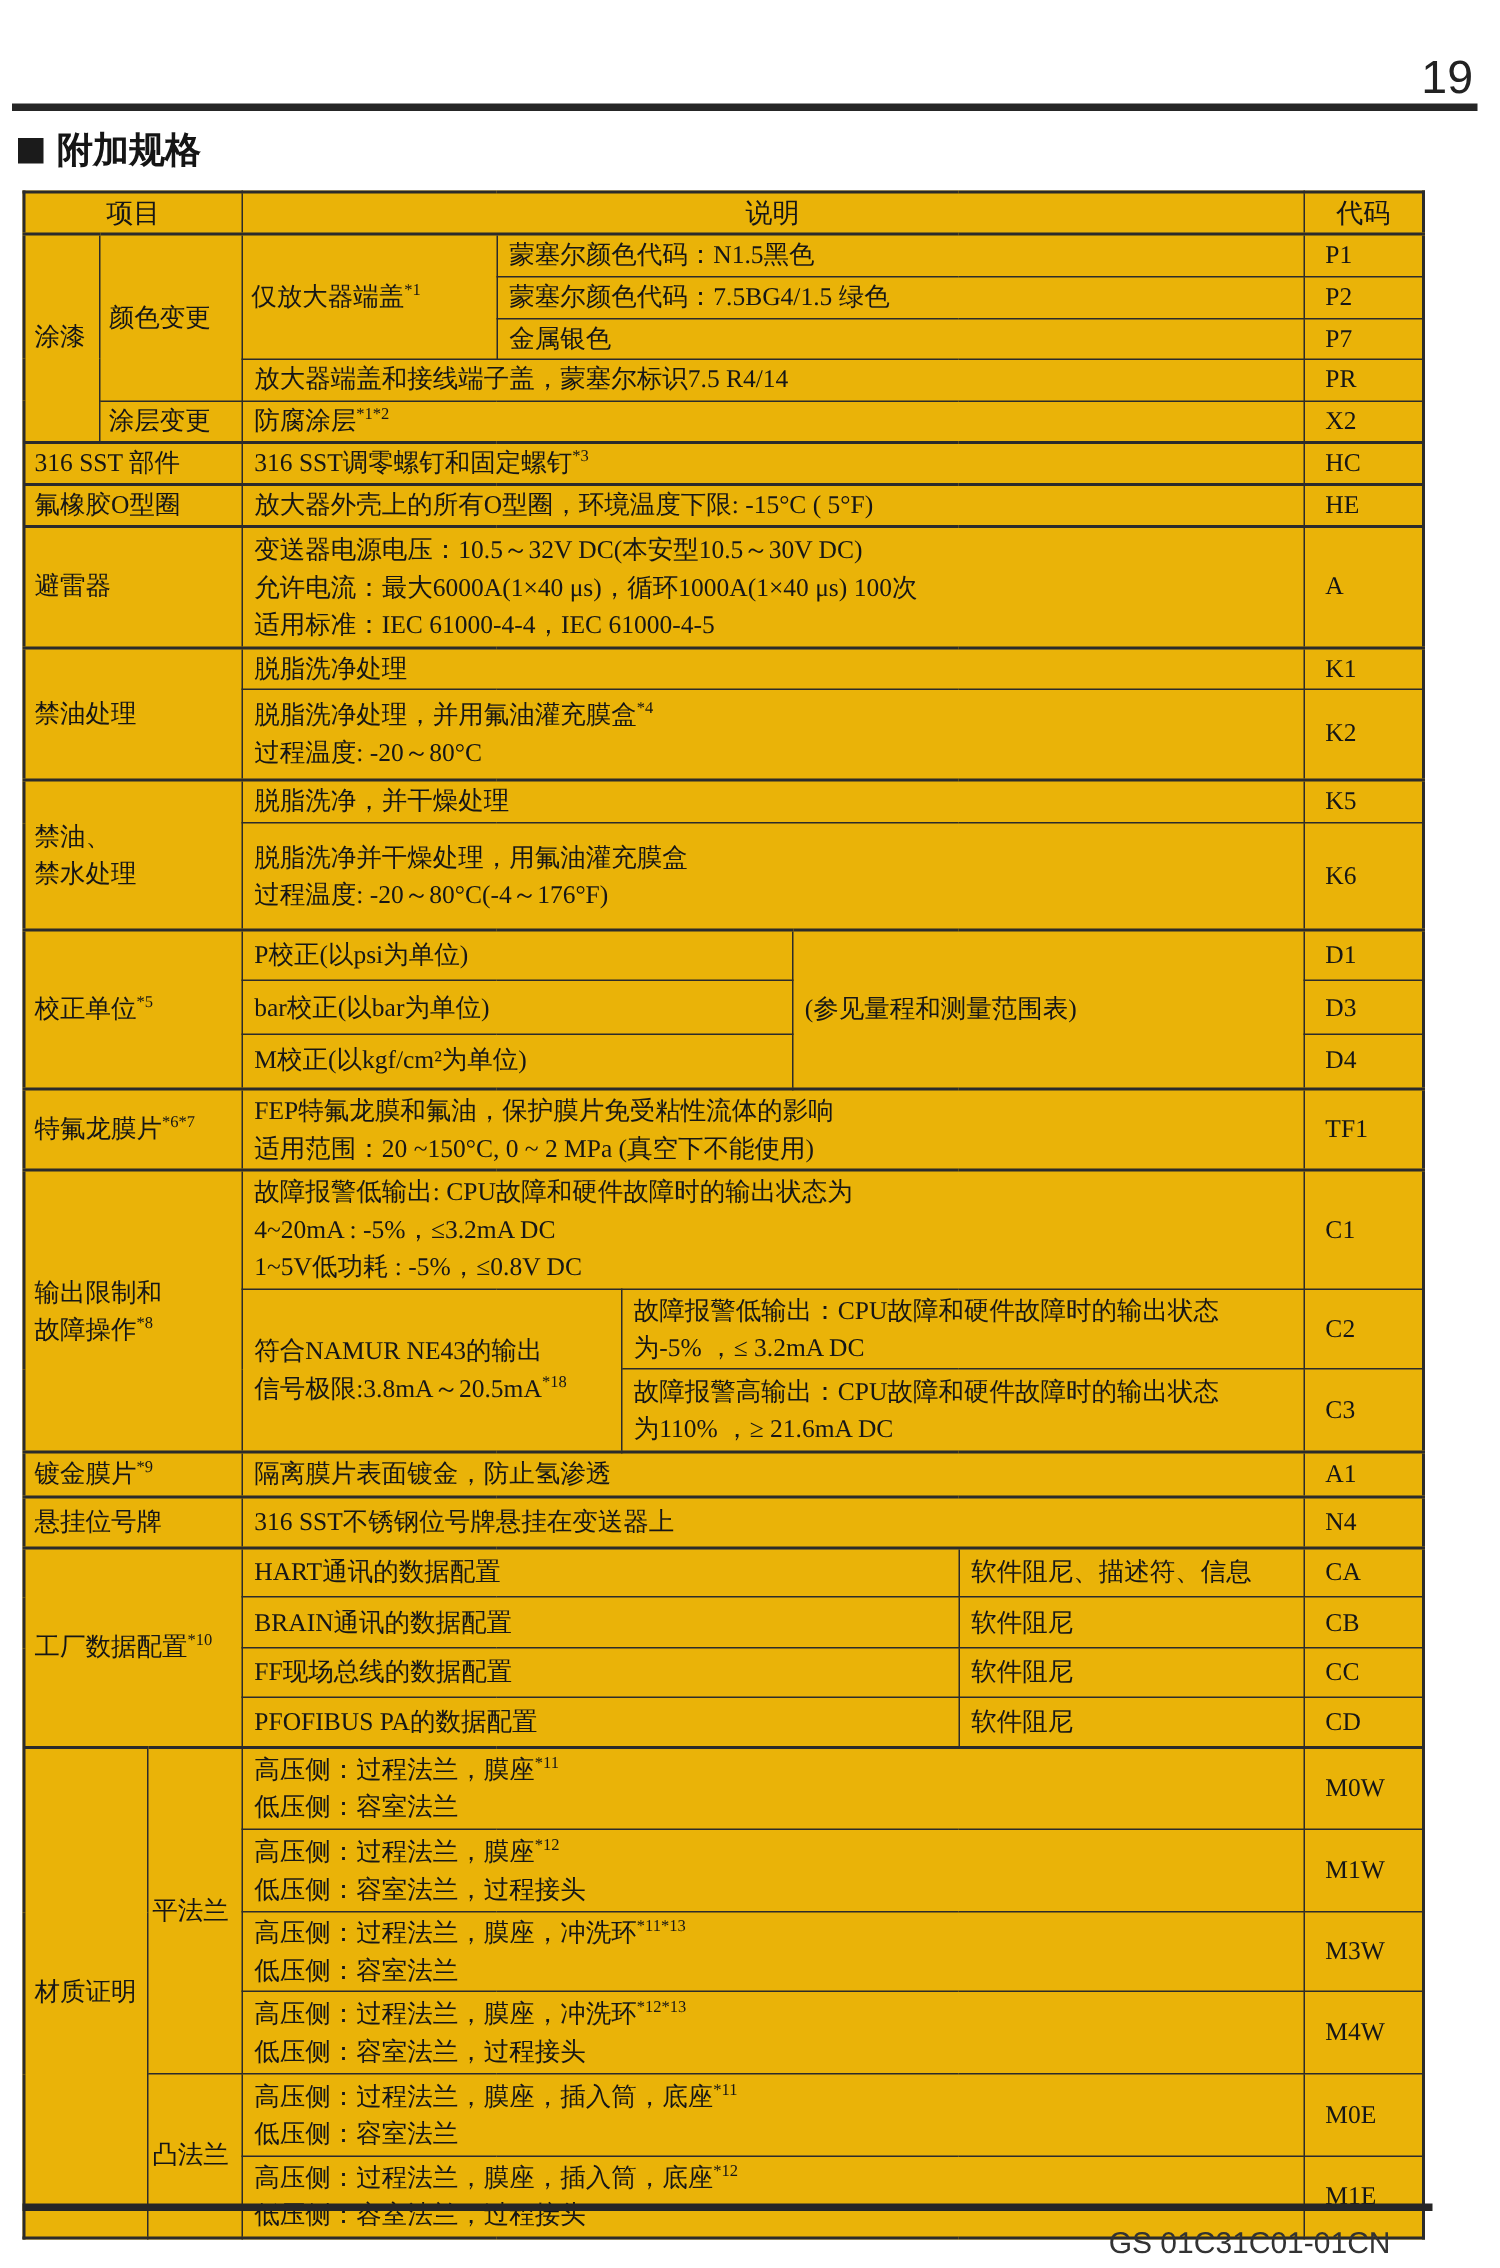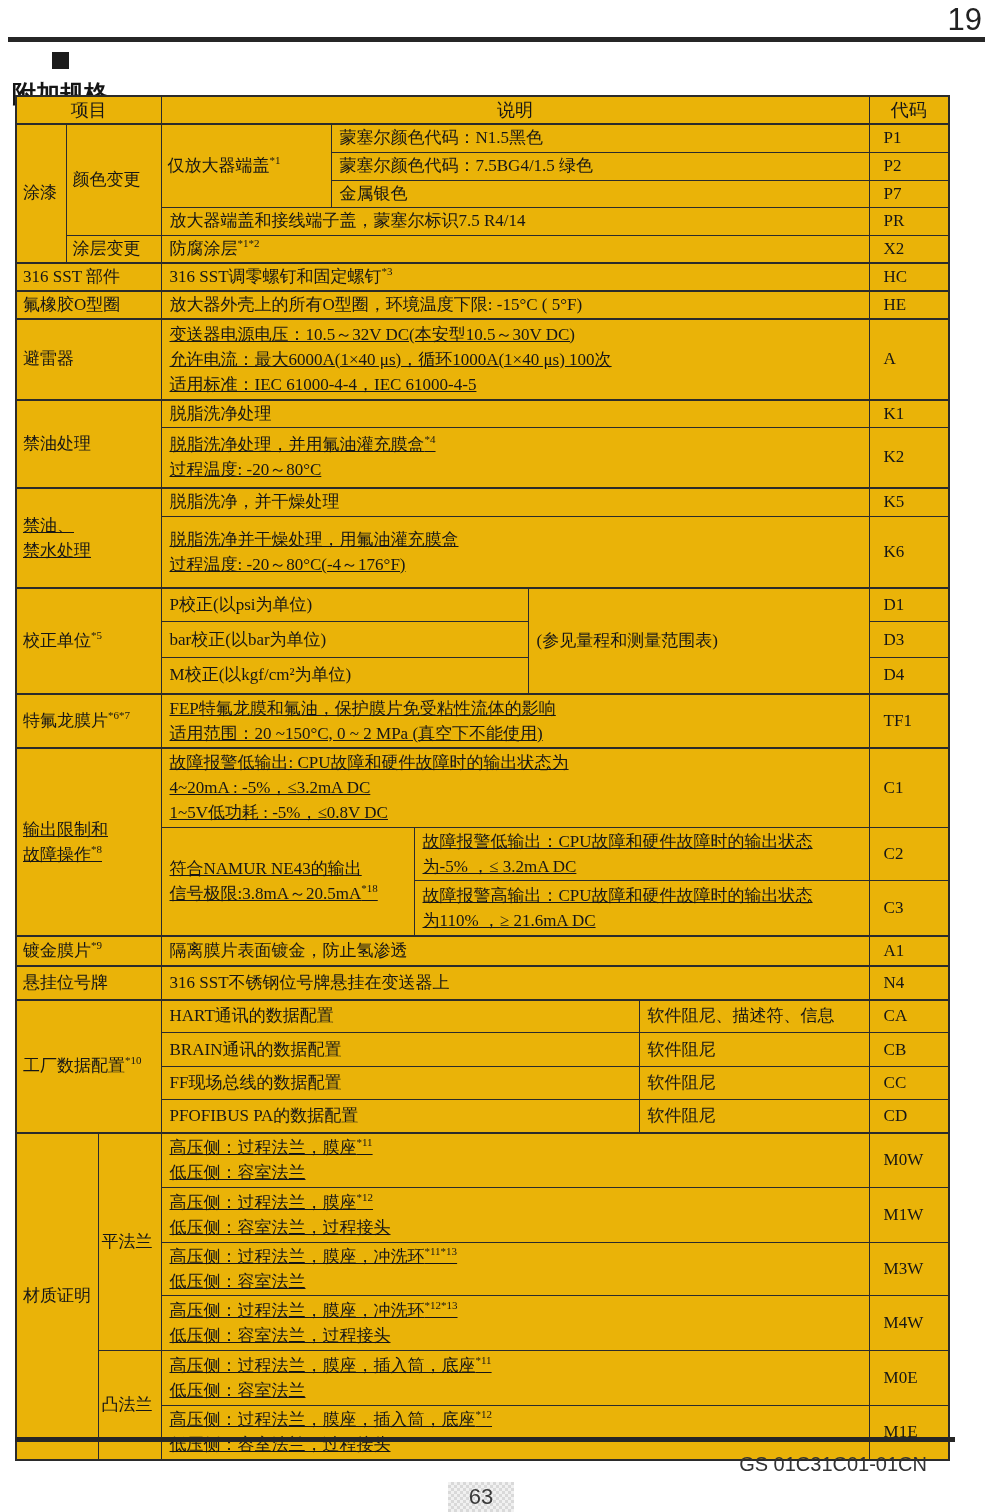--- a/index.html
+++ b/index.html
@@ -2,54 +2,54 @@
 <html><head>
 <meta charset="utf-8">
 <style>
   * { box-sizing: border-box; }
   html,body { margin:0; padding:0; }
   body {
     width:1000px; height:1512px; background:#ffffff;
     font-family:"Liberation Serif","DejaVu Serif",serif;
     color:#161616; position:relative; overflow:hidden;
   }
-  .page { position:absolute; inset:0; }
+  .page { position:absolute; inset:0;margin-top:32px; }
 
   .pageno {
     position:absolute; top:2px; right:18px;
     font-family:"Liberation Sans","DejaVu Sans",sans-serif;
     font-size:31px; color:#222;
   }
   .toprule { position:absolute; top:37px; left:8px; width:977px; height:5px; background:#262626; }
 
   .heading {
     position:absolute; top:52px; left:12px;
     display:flex; align-items:center; gap:9px;
     font-family:"Liberation Sans","DejaVu Sans",sans-serif;
-    font-weight:bold; font-size:24px; color:#151515;flex-direction:column;
+    font-weight:bold; font-size:24px; color:#151515;
   }
   .sq { width:17px; height:17px; background:#1b1b1b; display:inline-block; }
 
   table.spec {
     position:absolute; top:95px; left:15px;
     border-collapse:collapse; table-layout:fixed; width:933px;
     border:2px solid #2b2b2b; background:#eab308;
   }
   .spec td {
     border:1px solid #2b2b2b;
     font-size:17px; line-height:24px;
     padding:1px 6px; vertical-align:middle;
     overflow:hidden;
   }
   tr.sec > td { border-top-width:2px; }
   td.hd { text-align:center; font-size:18px; padding:1px 2px; }
   td.it { padding-left:6px; }
   td.cd { text-align:left; padding:1px 14px; }
   td.nt { padding-left:8px; }
-  .ln { line-height:25px; white-space:nowrap;text-decoration:underline; }
+  .ln { line-height:25px; white-space:nowrap; }
   sup { font-size:11px; line-height:0; }
 
   .botrule { position:absolute; top:1437px; left:15px; width:940px; height:5px; background:#262626; }
   .doccode {
     position:absolute; top:1453px; right:73px;
     font-family:"Liberation Sans","DejaVu Sans",sans-serif;
     font-size:20px; color:#333;
   }
   .footpage {
     position:absolute; top:1482px; left:448px; width:66px; height:30px;

